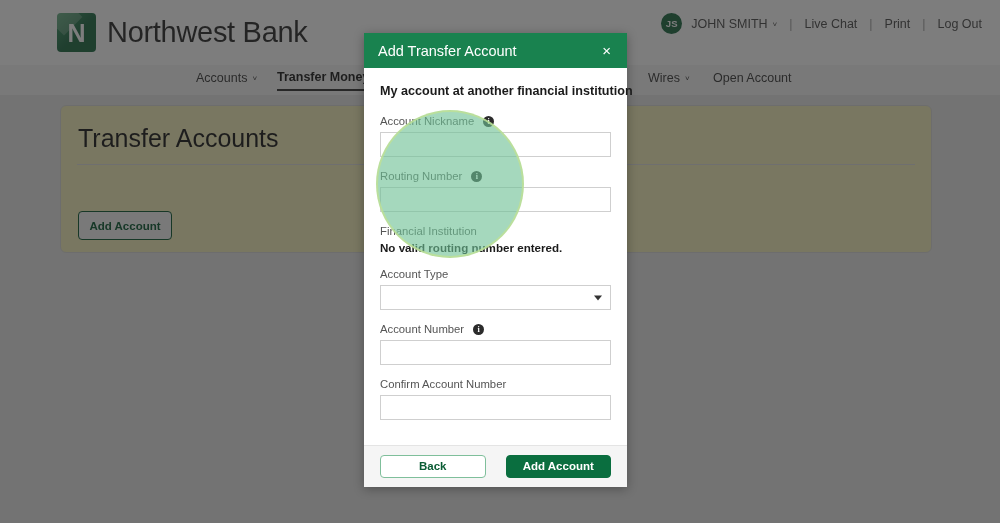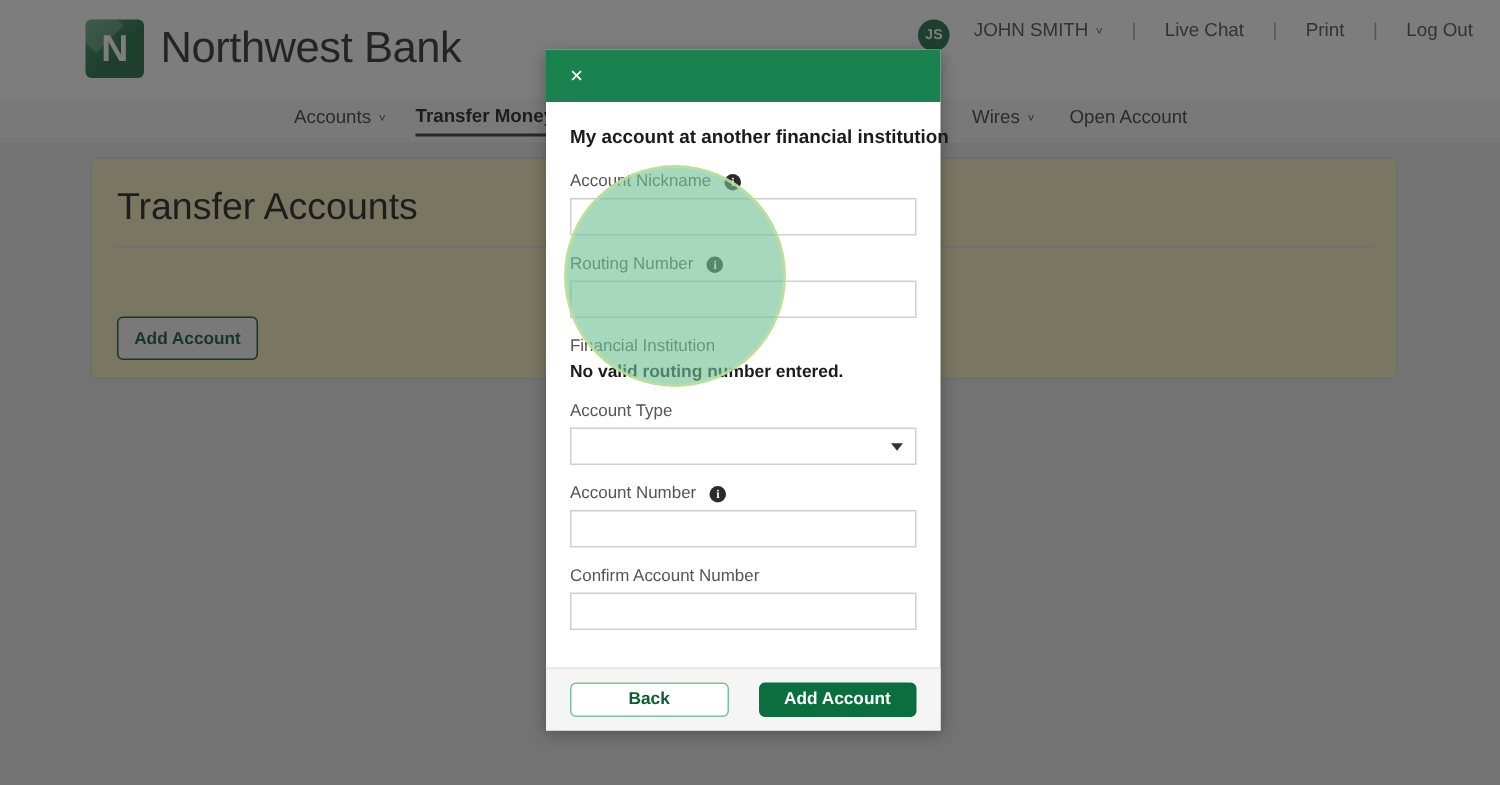--- a/index.html
+++ b/index.html
@@ -67,23 +67,24 @@
     font-size: 29px;
     color: #1b1b1b;
     letter-spacing: -.3px;
     white-space: nowrap;
   }
 
   #utility-nav {
     position: absolute;
     right: 18px; top: 13px;
     display: flex;
+    align-items: center;
     font-size: 12.5px;
     color: #3c3c3c;
-    gap: 8px;
+    gap: 1px;
   }
   #avatar {
     width: 21px; height: 21px;
     border-radius: 50%;
     background: #0a5c34;
     color: #ffffff;
     font-size: 9.5px;
     font-weight: bold;
     display: flex;
     align-items: center;
@@ -370,20 +371,21 @@
 
 </div>
 
 <div id="scrim">
   <div id="scrim-header-lighten"></div>
 </div>
 
 <div id="modal">
 
   <div id="modal-header">
+    <div id="modal-title">Add Transfer Account</div>
     <button id="modal-close">×</button>
   </div>
 
   <div id="modal-body">
 
     <div id="modal-subtitle">My account at another financial institution</div>
 
     <div class="field">
       <div class="field-label">
         <span>Account Nickname</span>

